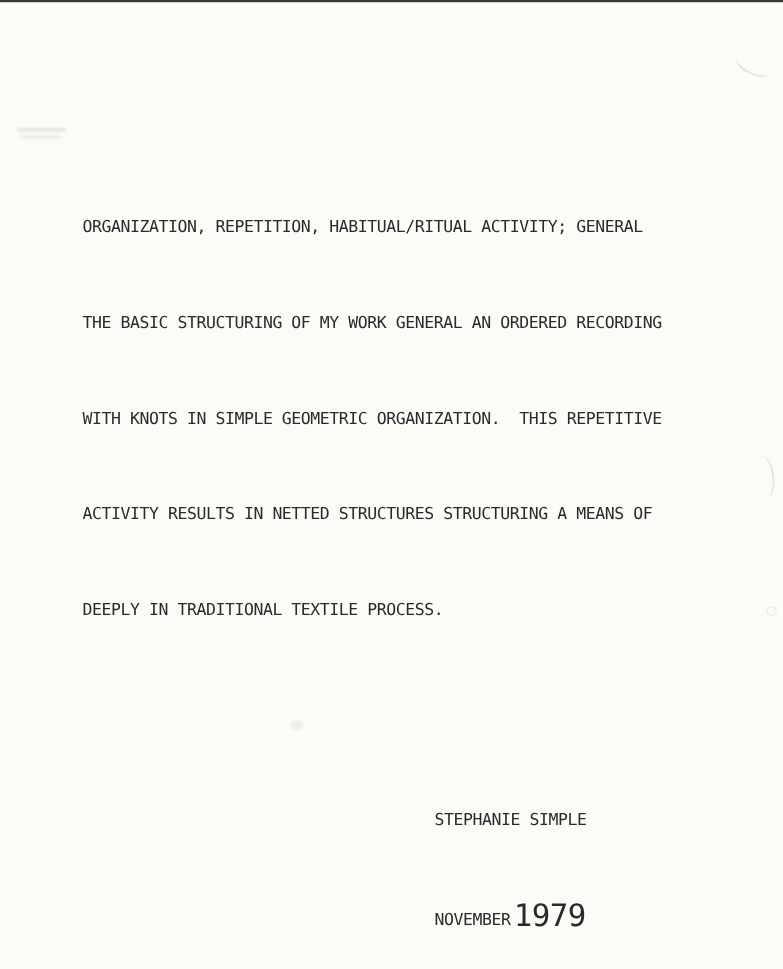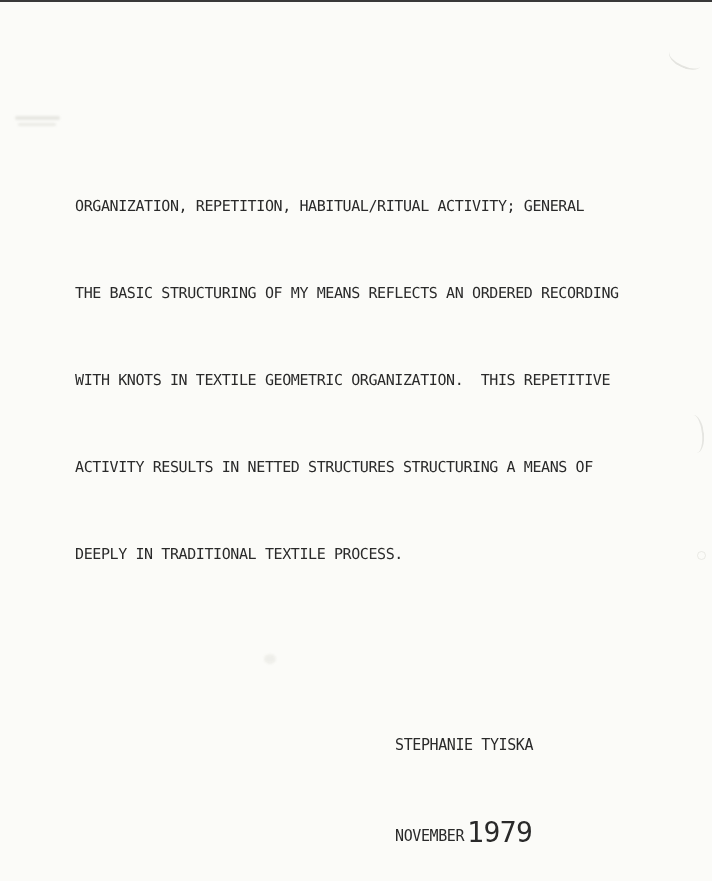--- a/index.html
+++ b/index.html
@@ -106,30 +106,30 @@
   <div class="artifact a-left-smudge-1"></div>
   <div class="artifact a-left-smudge-2"></div>
   <div class="artifact a-curl-right"></div>
   <div class="artifact a-dot-right"></div>
   <div class="artifact a-center-smudge"></div>
 
   <div class="doc-text">
 
     <div class="para">
       <div class="line">ORGANIZATION, REPETITION, HABITUAL/RITUAL ACTIVITY; GENERAL</div>
-      <div class="line">THE BASIC STRUCTURING OF MY MEANS REFLECTS AN ORDERED RECORDING</div>
-      <div class="line">WITH KNOTS IN TEXTILE GEOMETRIC ORGANIZATION.  THIS REPETITIVE</div>
+      <div class="line">THE BASIC STRUCTURING OF MY WORK GENERAL AN ORDERED RECORDING</div>
+      <div class="line">WITH KNOTS IN SIMPLE GEOMETRIC ORGANIZATION.  THIS REPETITIVE</div>
       <div class="line">ACTIVITY RESULTS IN NETTED STRUCTURES STRUCTURING A MEANS OF</div>
       <div class="line">DEEPLY IN TRADITIONAL TEXTILE PROCESS.</div>
     </div>
 
     
 
     
 
   </div>
 
   <div class="signature">
-    <div class="line">STEPHANIE TYISKA</div>
+    <div class="line">STEPHANIE SIMPLE</div>
     <div class="line"><span class="sig-month">NOVEMBER</span><span class="sig-year">1979</span></div>
   </div>
 
 </div>
 
 </body></html>

